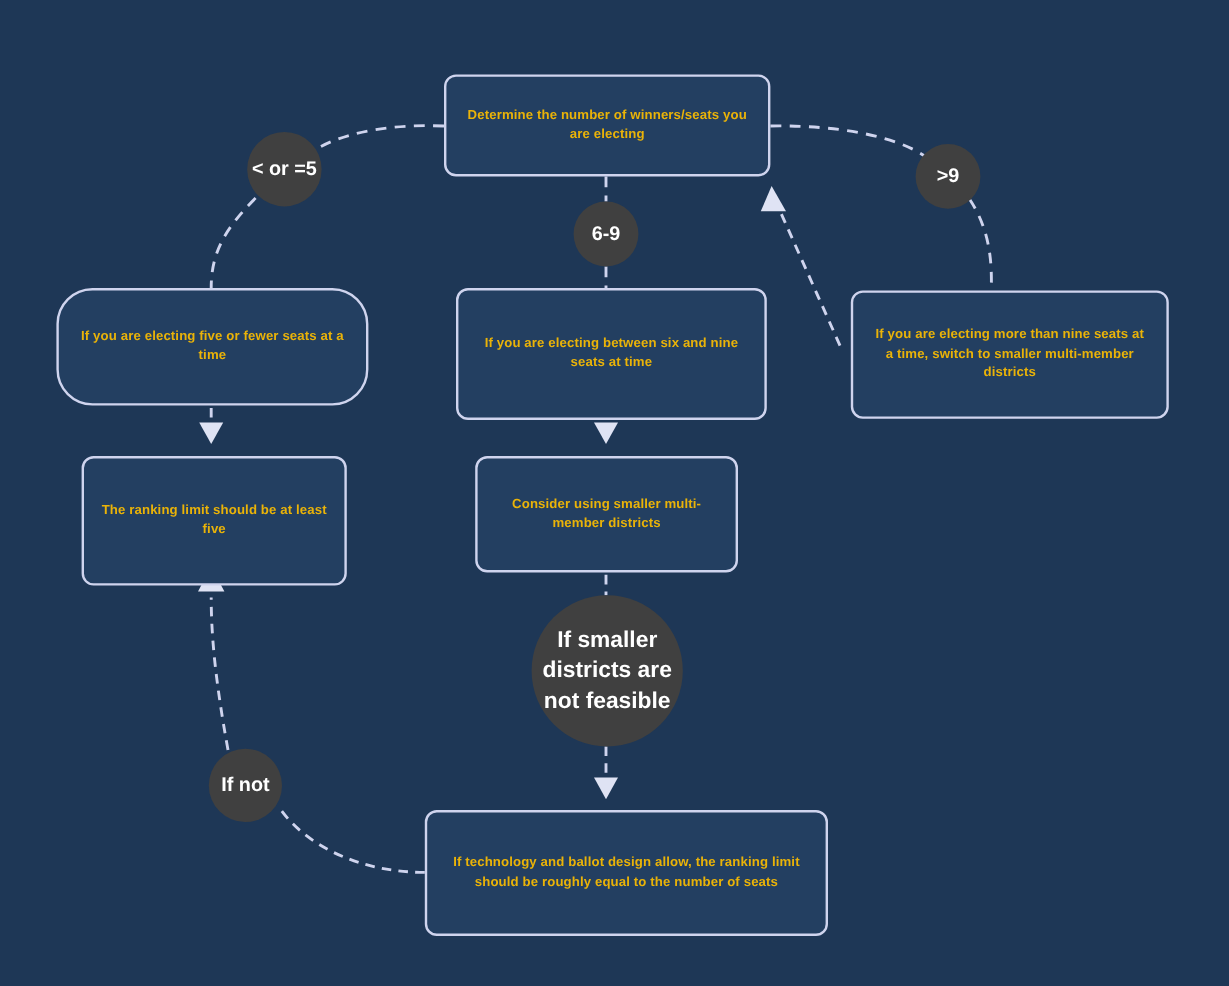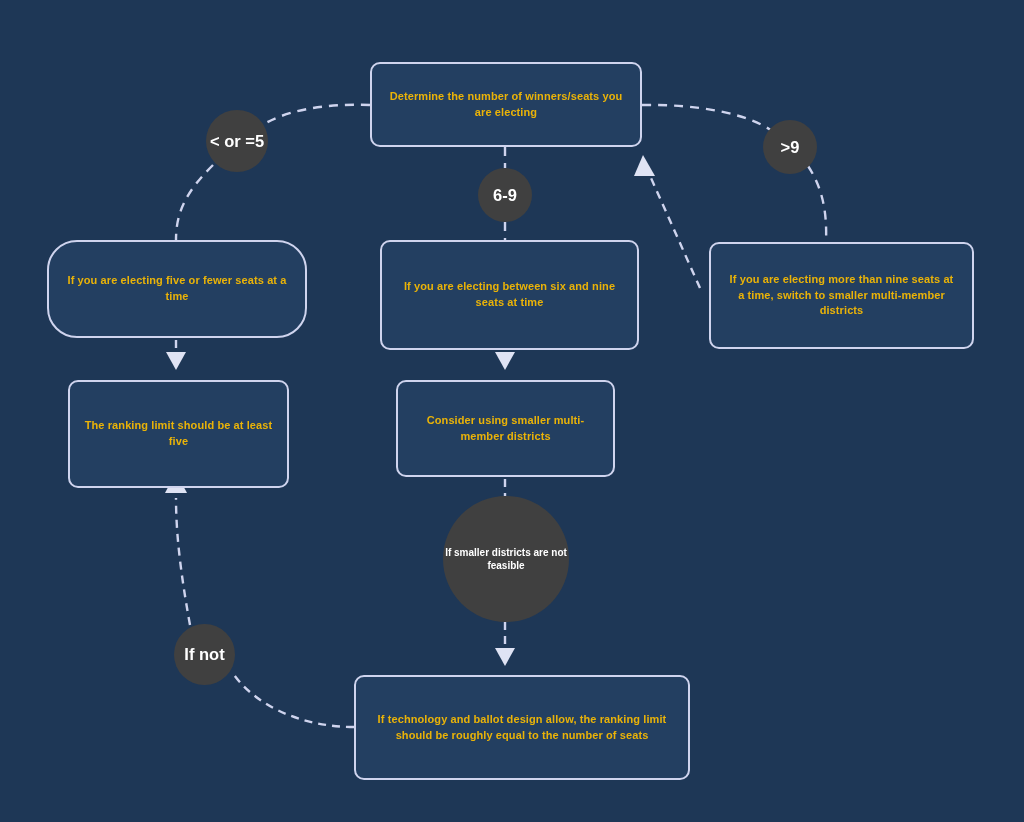--- a/index.html
+++ b/index.html
@@ -53,21 +53,21 @@
     color: #ffffff;
     display: flex;
     align-items: center;
     justify-content: center;
     text-align: center;
     font-weight: 700;
     line-height: 1.25;
     z-index: 4;
   }
   .c-small { font-size: 16.5px; }
-  .c-big { font-size: 10px; line-height: 1.35; }
+  .c-big { font-size: 19px; line-height: 1.35; }
 </style>
 </head>
 <body>
 
 <div id="canvas">
 
   <svg id="edges" viewBox="0 0 1024 822" width="1024" height="822" xmlns="http://www.w3.org/2000/svg">
 
     <path d="M 370 105 C 320 103 280 112 258 128" fill="none" stroke="#cfd4ee" stroke-width="2.4" stroke-dasharray="9 7" stroke-linecap="butt"></path>
     <path d="M 213 165 C 186 192 176 212 176 240" fill="none" stroke="#cfd4ee" stroke-width="2.4" stroke-dasharray="9 7" stroke-linecap="butt"></path>

